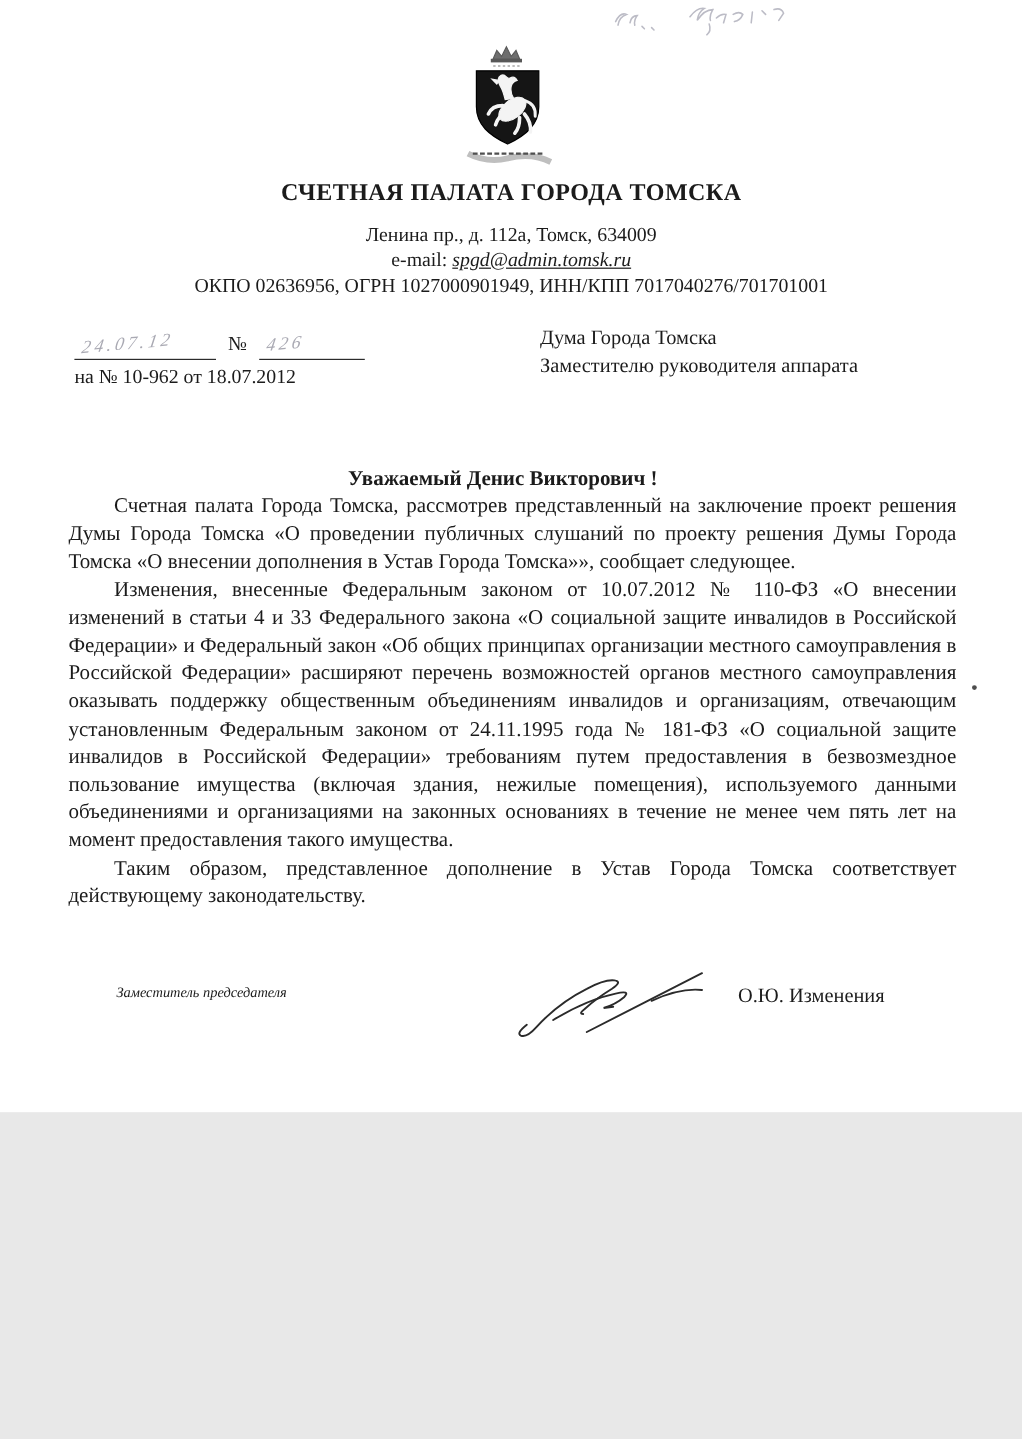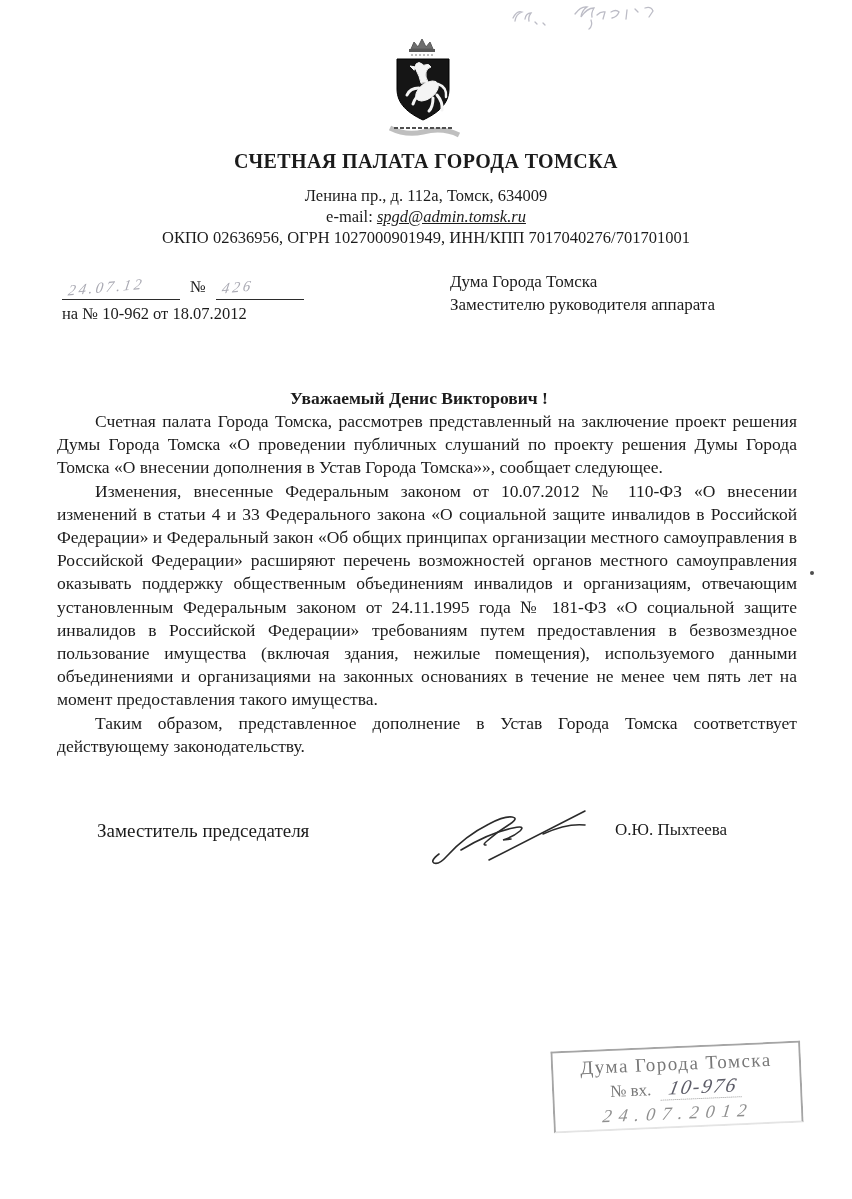--- a/index.html
+++ b/index.html
@@ -1,18 +1,18 @@
 <!DOCTYPE html>
 <html><head>
 <meta charset="utf-8">
 <style>
   * { margin:0; padding:0; box-sizing:border-box; }
   html,body { background:#e8e8e8; }
   .page {
-    position:relative; width:852px; height:1199px; margin:0 auto;
+    position:relative; width:852px; height:927px; margin:0 auto;
     background:#ffffff; overflow:hidden;
     font-family:"Liberation Serif", serif; color:#1b1b1b;
   }
 
   
   .masthead { position:absolute; top:36px; left:0; right:0; text-align:center; }
   .coat-wrap { display:flex; justify-content:center; }
   .org-name { margin-top:12px; font-size:20px; font-weight:bold; letter-spacing:.4px; }
   .addr-line { font-size:16.5px; line-height:21px; }
   .addr-block { margin-top:12px; }
@@ -35,21 +35,21 @@
 
   .recipient { width:340px; font-size:17px; line-height:23px; }
   .addressee { margin-top:17px; }
 
   
   .salutation { position:absolute; top:388px; left:0; right:14px; text-align:center; font-weight:bold; font-size:17.5px; }
   .body-block { position:absolute; top:410px; left:57px; width:740px; font-size:17.5px; line-height:23.2px; text-align:justify; }
   .body-block p { text-indent:38px; }
 
   
-  .sign-pos  { position:absolute; top:820px; left:97px;  font-size:19px; }
+  .sign-pos  { position:absolute; top:820px; left:97px;  font-size:12px;font-style:italic; }
   .sign-name { position:absolute; top:820px; left:615px; font-size:17px; }
   .signature-svg { position:absolute; top:790px; left:425px; }
 
   
   .stamp {
     position:absolute; left:552px; top:1046px; width:250px; height:82px;
     transform:rotate(-2.5deg); color:#787878; overflow:hidden;
   }
   .stamp-border { position:absolute; inset:0; border:2px solid rgba(105,105,105,.6); border-bottom-color:rgba(105,105,105,.18); }
   .stamp-l1 { margin-top:7px; text-align:center; font-size:19px; letter-spacing:1.5px; }
@@ -149,21 +149,21 @@
 
   <div class="sign-pos">Заместитель председателя</div>
   <svg class="signature-svg" width="175" height="78" viewBox="0 0 175 78">
     <g fill="none" stroke="#2b2b2b" stroke-width="1.6" stroke-linecap="round">
       <path d="M14 64 q-9 7 -5 9 q5 2 13 -7 q18 -20 42 -32 q15 -8 23 -7 q7 1 -2 7 q-13 8 -23 17 q-5 4 -1 4"></path>
       <path d="M36 60 q28 -17 52 -22 q13 -3 7 3 q-7 6 -17 9 l8 -1"></path>
       <path d="M64 70 L160 21"></path>
       <path d="M118 44 q24 -11 42 -9"></path>
     </g>
   </svg>
-  <div class="sign-name">О.Ю. Пыхтеева</div>
+  <div class="sign-name">О.Ю. Изменения</div>
 
   <div class="stamp">
     <div class="stamp-border"></div>
     <div class="stamp-l1">Дума Города Томска</div>
     <div class="stamp-l2">
       <span>№ вх.</span>
       <span class="stamp-num">10-976</span>
     </div>
     <div class="stamp-l3">24.07.2012</div>
   </div>

